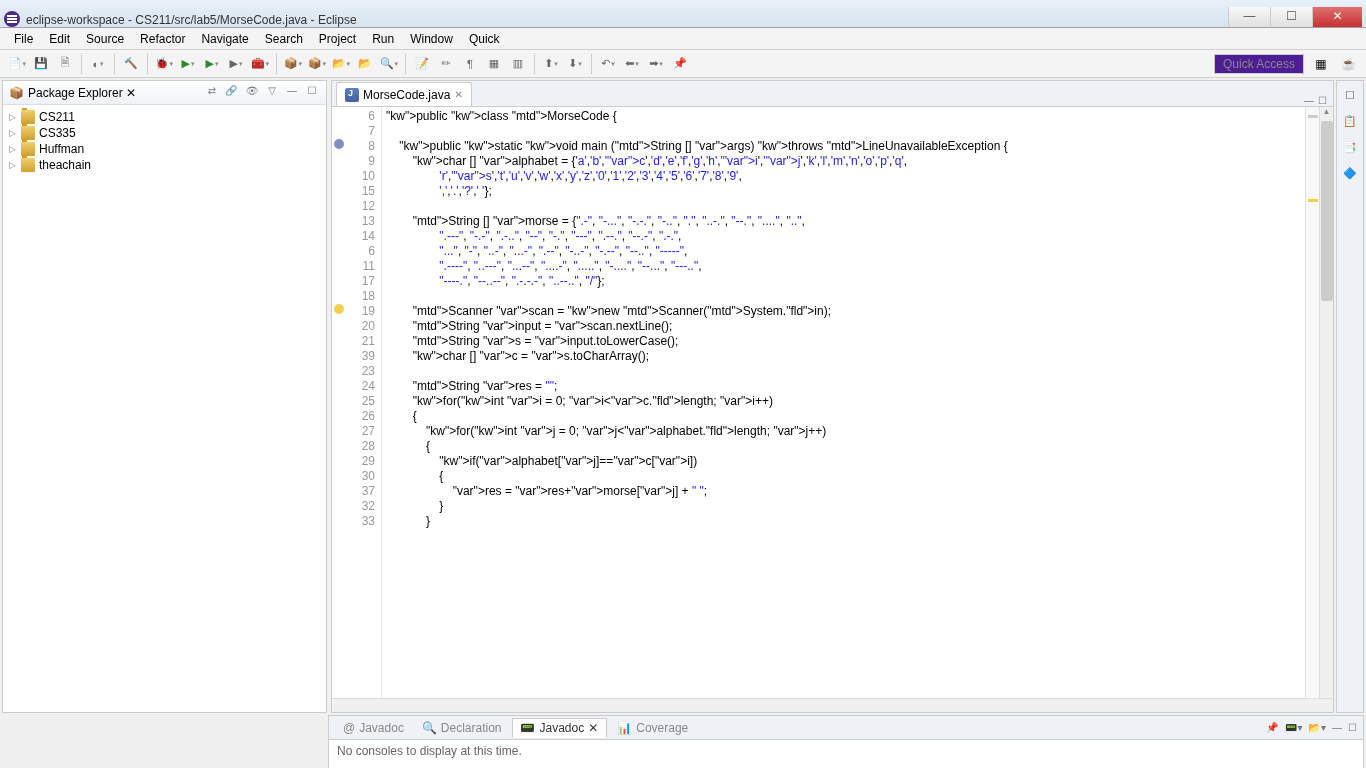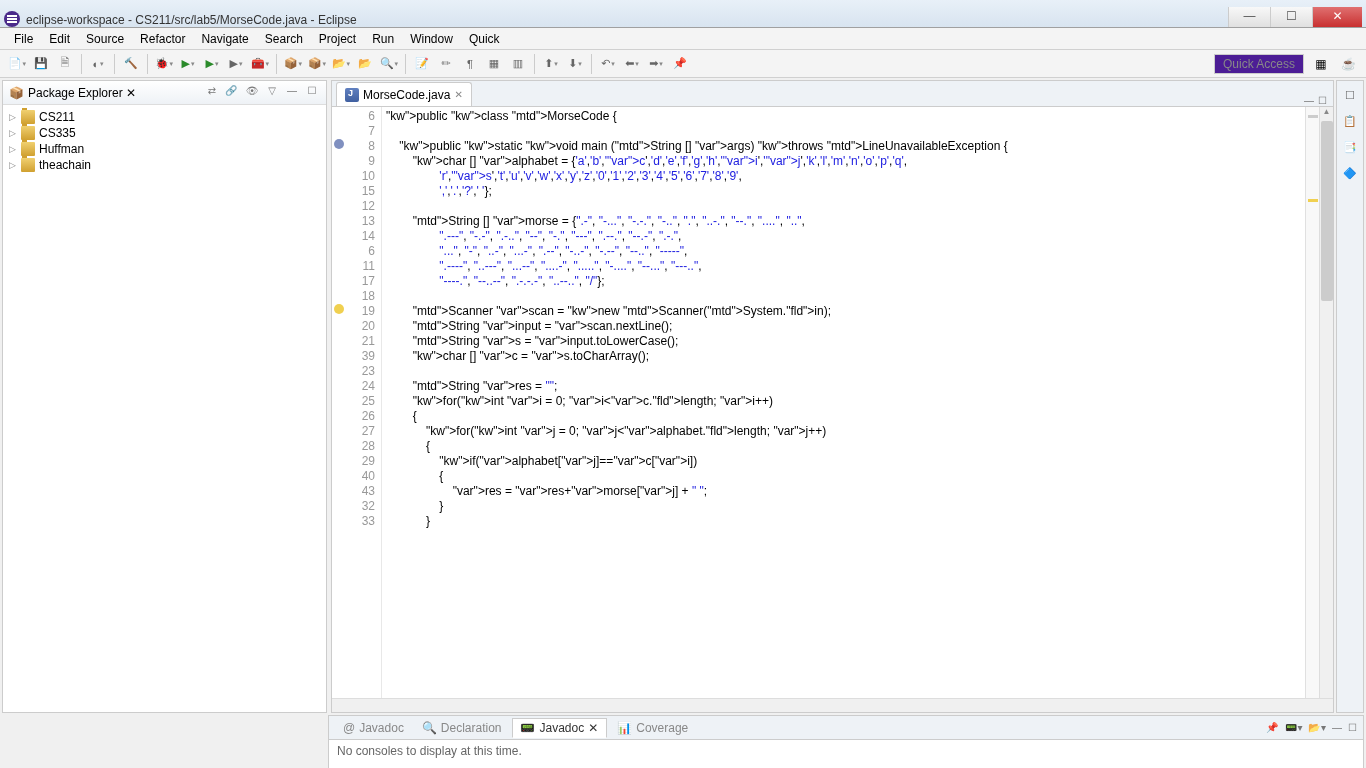--- a/index.html
+++ b/index.html
@@ -226,22 +226,22 @@
           <div class="ln">20</div>
           <div class="ln">21</div>
           <div class="ln">39</div>
           <div class="ln">23</div>
           <div class="ln">24</div>
           <div class="ln">25</div>
           <div class="ln">26</div>
           <div class="ln">27</div>
           <div class="ln">28</div>
           <div class="ln">29</div>
-          <div class="ln">40</div>
-          <div class="ln">43</div>
+          <div class="ln">30</div>
+          <div class="ln">37</div>
           <div class="ln">32</div>
           <div class="ln">33</div>
         </div>
       <div class="code" id="code"><div class="code-line"><span class="&lt;span">"kw"</span>&gt;public <span class="&lt;span">"kw"</span>&gt;class <span class="&lt;span">"mtd"</span>&gt;MorseCode {</div><div class="code-line"></div><div class="code-line">    <span class="&lt;span">"kw"</span>&gt;public <span class="&lt;span">"kw"</span>&gt;static <span class="&lt;span">"kw"</span>&gt;void main (<span class="&lt;span">"mtd"</span>&gt;String [] <span class="&lt;span">"var"</span>&gt;args) <span class="&lt;span">"kw"</span>&gt;throws <span class="&lt;span">"mtd"</span>&gt;LineUnavailableException {</div><div class="code-line">        <span class="&lt;span">"kw"</span>&gt;char [] <span class="&lt;span">"var"</span>&gt;alphabet = {<span class="str">'a'</span>,<span class="str">'b'</span>,<span class="str">'<span class="&lt;span">"var"</span>&gt;c</span>',<span class="str">'d'</span>,<span class="str">'e'</span>,<span class="str">'f'</span>,<span class="str">'g'</span>,<span class="str">'h'</span>,<span class="str">'<span class="&lt;span">"var"</span>&gt;i</span>',<span class="str">'<span class="&lt;span">"var"</span>&gt;j</span>',<span class="str">'k'</span>,<span class="str">'l'</span>,<span class="str">'m'</span>,<span class="str">'n'</span>,<span class="str">'o'</span>,<span class="str">'p'</span>,<span class="str">'q'</span>,</div><div class="code-line">                <span class="str">'r'</span>,<span class="str">'<span class="&lt;span">"var"</span>&gt;s</span>',<span class="str">'t'</span>,<span class="str">'u'</span>,<span class="str">'v'</span>,<span class="str">'w'</span>,<span class="str">'x'</span>,<span class="str">'y'</span>,<span class="str">'z'</span>,<span class="str">'0'</span>,<span class="str">'1'</span>,<span class="str">'2'</span>,<span class="str">'3'</span>,<span class="str">'4'</span>,<span class="str">'5'</span>,<span class="str">'6'</span>,<span class="str">'7'</span>,<span class="str">'8'</span>,<span class="str">'9'</span>,</div><div class="code-line">                <span class="str">','</span>,<span class="str">'.'</span>,<span class="str">'?'</span>,<span class="str">' '</span>};</div><div class="code-line"></div><div class="code-line">        <span class="&lt;span">"mtd"</span>&gt;String [] <span class="&lt;span">"var"</span>&gt;morse = {<span class="str">".-"</span>, <span class="str">"-..."</span>, <span class="str">"-.-."</span>, <span class="str">"-.."</span>, <span class="str">"."</span>, <span class="str">"..-."</span>, <span class="str">"--."</span>, <span class="str">"...."</span>, <span class="str">".."</span>,</div><div class="code-line">                <span class="str">".---"</span>, <span class="str">"-.-"</span>, <span class="str">".-.."</span>, <span class="str">"--"</span>, <span class="str">"-."</span>, <span class="str">"---"</span>, <span class="str">".--."</span>, <span class="str">"--.-"</span>, <span class="str">".-."</span>,</div><div class="code-line">                <span class="str">"..."</span>, <span class="str">"-"</span>, <span class="str">"..-"</span>, <span class="str">"...-"</span>, <span class="str">".--"</span>, <span class="str">"-..-"</span>, <span class="str">"-.--"</span>, <span class="str">"--.."</span>, <span class="str">"-----"</span>,</div><div class="code-line">                <span class="str">".----"</span>, <span class="str">"..---"</span>, <span class="str">"...--"</span>, <span class="str">"....-"</span>, <span class="str">"....."</span>, <span class="str">"-...."</span>, <span class="str">"--..."</span>, <span class="str">"---.."</span>,</div><div class="code-line">                <span class="str">"----."</span>, <span class="str">"--..--"</span>, <span class="str">".-.-.-"</span>, <span class="str">"..--.."</span>, <span class="str">"/"</span>};</div><div class="code-line"></div><div class="code-line">        <span class="&lt;span">"mtd"</span>&gt;Scanner <span class="&lt;span">"var"</span>&gt;scan = <span class="&lt;span">"kw"</span>&gt;new <span class="&lt;span">"mtd"</span>&gt;Scanner(<span class="&lt;span">"mtd"</span>&gt;System.<span class="&lt;span">"fld"</span>&gt;in);</div><div class="code-line">        <span class="&lt;span">"mtd"</span>&gt;String <span class="&lt;span">"var"</span>&gt;input = <span class="&lt;span">"var"</span>&gt;scan.nextLine();</div><div class="code-line">        <span class="&lt;span">"mtd"</span>&gt;String <span class="&lt;span">"var"</span>&gt;s = <span class="&lt;span">"var"</span>&gt;input.toLowerCase();</div><div class="code-line">        <span class="&lt;span">"kw"</span>&gt;char [] <span class="&lt;span">"var"</span>&gt;c = <span class="&lt;span">"var"</span>&gt;s.toCharArray();</div><div class="code-line"></div><div class="code-line">        <span class="&lt;span">"mtd"</span>&gt;String <span class="&lt;span">"var"</span>&gt;res = <span class="str">""</span>;</div><div class="code-line">        <span class="&lt;span">"kw"</span>&gt;for(<span class="&lt;span">"kw"</span>&gt;int <span class="&lt;span">"var"</span>&gt;i = 0; <span class="&lt;span">"var"</span>&gt;i&lt;<span class="&lt;span">"var"</span>&gt;c.<span class="&lt;span">"fld"</span>&gt;length; <span class="&lt;span">"var"</span>&gt;i++)</div><div class="code-line">        {</div><div class="code-line">            <span class="&lt;span">"kw"</span>&gt;for(<span class="&lt;span">"kw"</span>&gt;int <span class="&lt;span">"var"</span>&gt;j = 0; <span class="&lt;span">"var"</span>&gt;j&lt;<span class="&lt;span">"var"</span>&gt;alphabet.<span class="&lt;span">"fld"</span>&gt;length; <span class="&lt;span">"var"</span>&gt;j++)</div><div class="code-line">            {</div><div class="code-line">                <span class="&lt;span">"kw"</span>&gt;if(<span class="&lt;span">"var"</span>&gt;alphabet[<span class="&lt;span">"var"</span>&gt;j]==<span class="&lt;span">"var"</span>&gt;c[<span class="&lt;span">"var"</span>&gt;i])</div><div class="code-line">                {</div><div class="code-line">                    <span class="&lt;span">"var"</span>&gt;res = <span class="&lt;span">"var"</span>&gt;res+<span class="&lt;span">"var"</span>&gt;morse[<span class="&lt;span">"var"</span>&gt;j] + <span class="str">" "</span>;</div><div class="code-line">                }</div><div class="code-line">            }</div></div>
       <div class="overview-ruler">
         <div class="ov-mark" style="top:8px;background:#ccc"></div>
         <div class="ov-mark" style="top:92px;background:#f0d050"></div>
       </div>
       <div style="width:14px;background:#f0f0f0;border-left:1px solid #ddd;position:relative">
         <div style="position:absolute;top:0;left:0;width:100%;height:14px;text-align:center;color:#888;font-size:8px">▲</div>

